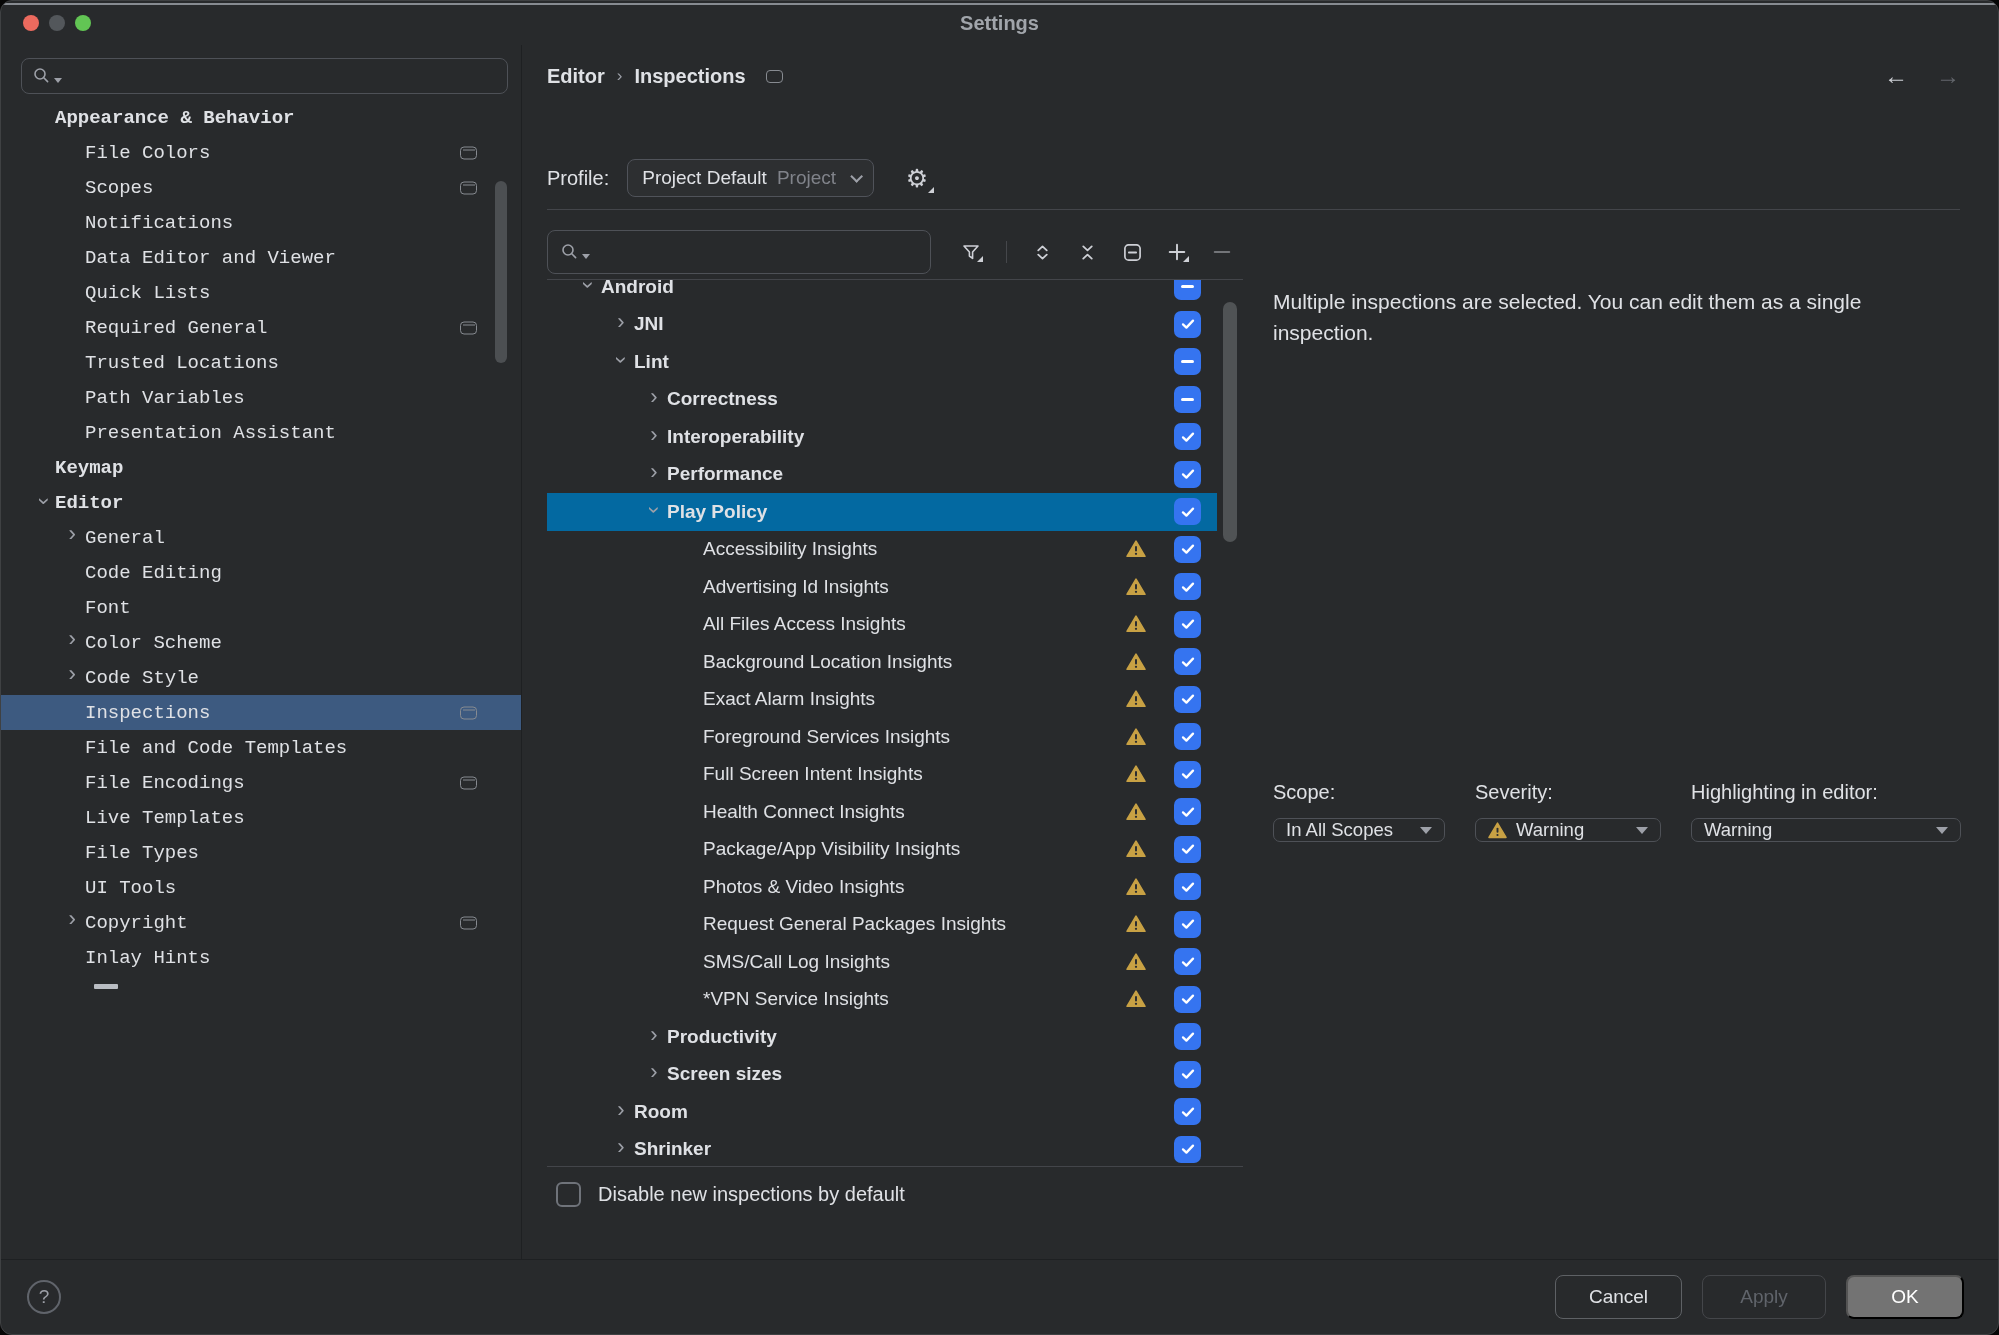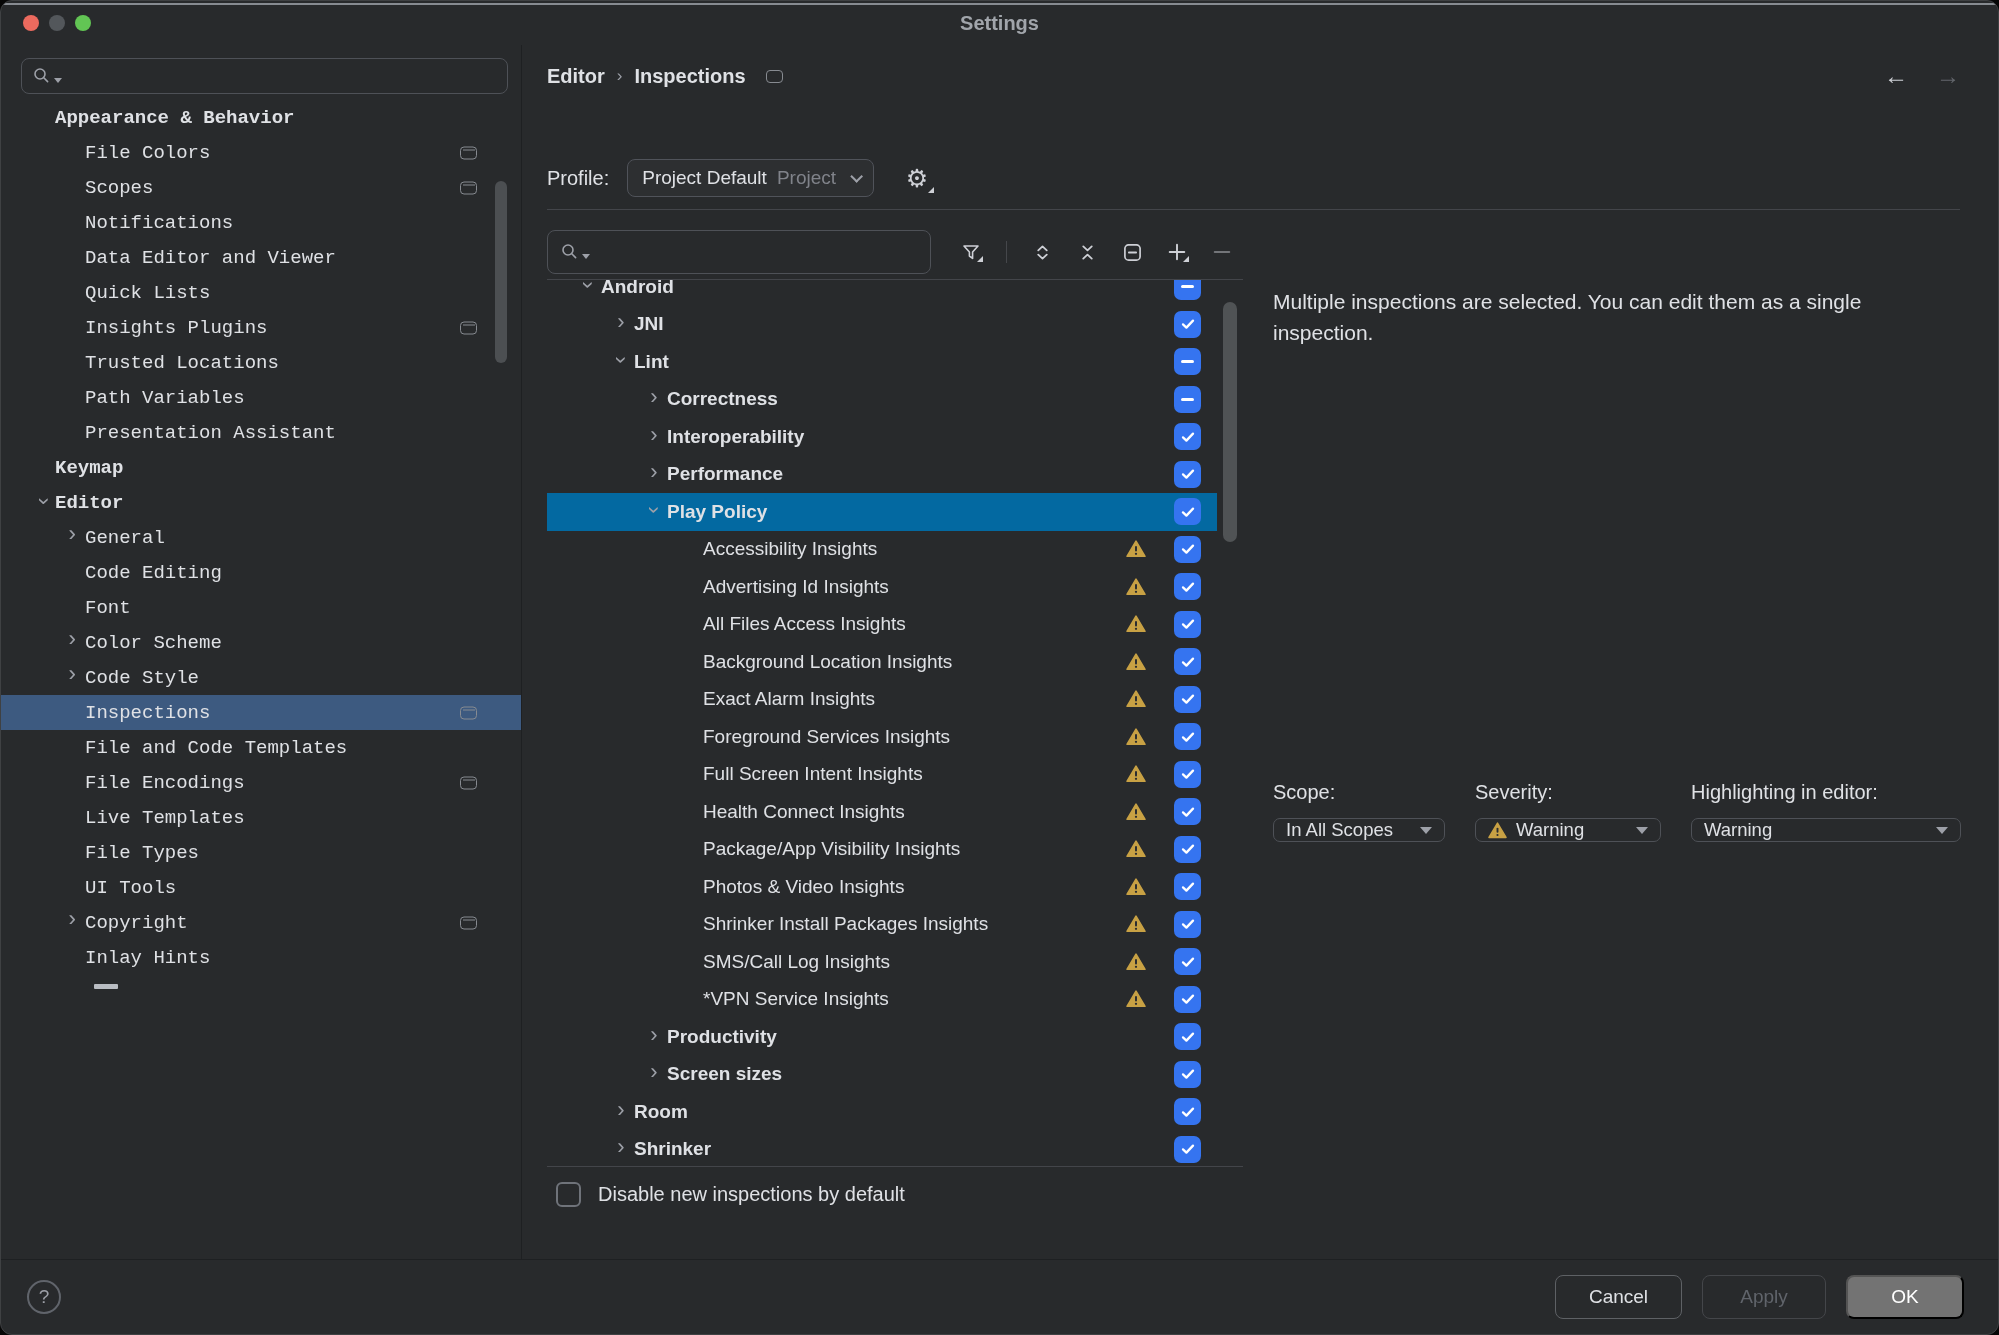--- a/index.html
+++ b/index.html
@@ -154,21 +154,21 @@
     <span class="lbl">Data Editor and Viewer</span>
 
   </div>
           <div class="nav-row lvl1">
     <span class="chev none"></span>
     <span class="lbl">Quick Lists</span>
 
   </div>
           <div class="nav-row lvl1">
     <span class="chev none"></span>
-    <span class="lbl">Insights Plugins</span>
+    <span class="lbl">Required General</span>
     <span class="win-icon"></span>
   </div>
           <div class="nav-row lvl1">
     <span class="chev none"></span>
     <span class="lbl">Trusted Locations</span>
 
   </div>
           <div class="nav-row lvl1">
     <span class="chev none"></span>
     <span class="lbl">Path Variables</span>
@@ -580,21 +580,21 @@
     </span>
     <span class="checkbox checked">
       <svg width="16" height="16" viewBox="0 0 16 16">
                       <path d="M3 8.4 L6.4 11.6 L13 4.6" stroke="#FFFFFF" stroke-width="2.3" fill="none" stroke-linecap="round" stroke-linejoin="round"></path>
                     </svg>
 
     </span>
   </div>
                 <div class="tree-row ind3">
     <span class="chev none"></span>
-    <span class="lbl">Shrinker Install Packages Insights</span>
+    <span class="lbl">Request General Packages Insights</span>
     <span class="warn-icon">
       <svg width="20" height="18" viewBox="0 0 20 18">
         <path d="M10 1.2 L19 16.3 H1 Z" fill="#C8A144" stroke="#C8A144" stroke-width="1.6" stroke-linejoin="round"></path>
         <rect x="9" y="6" width="2" height="5.4" rx="1" fill="#2B2D30"></rect>
         <circle cx="10" cy="13.8" r="1.15" fill="#2B2D30"></circle>
       </svg>
     </span>
     <span class="checkbox checked">
       <svg width="16" height="16" viewBox="0 0 16 16">
                       <path d="M3 8.4 L6.4 11.6 L13 4.6" stroke="#FFFFFF" stroke-width="2.3" fill="none" stroke-linecap="round" stroke-linejoin="round"></path>

